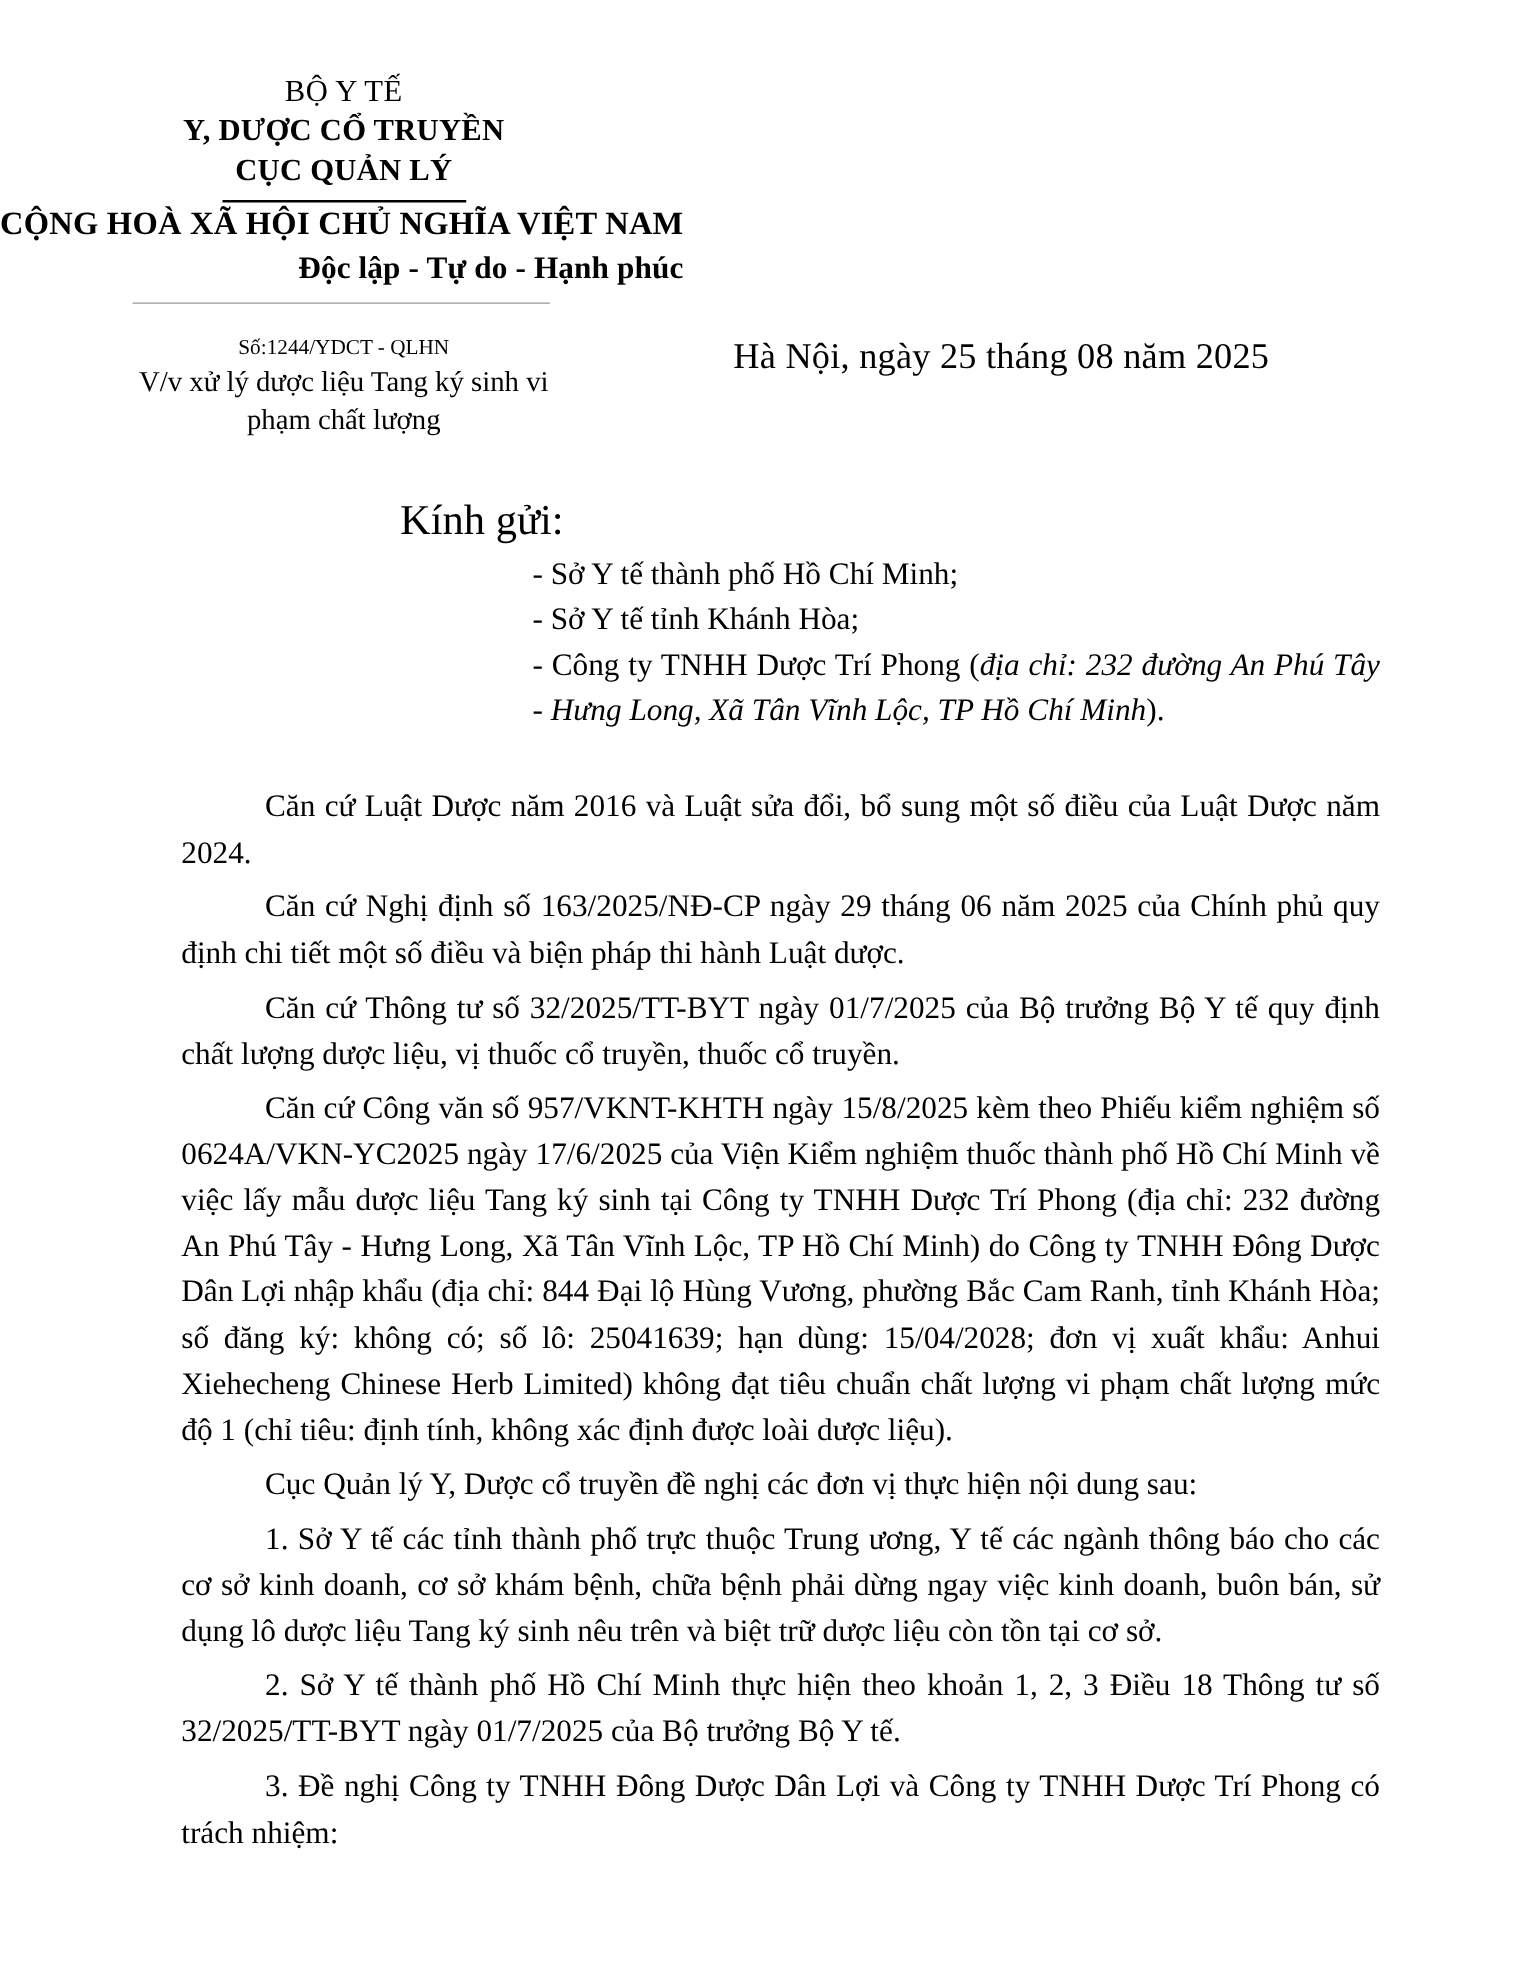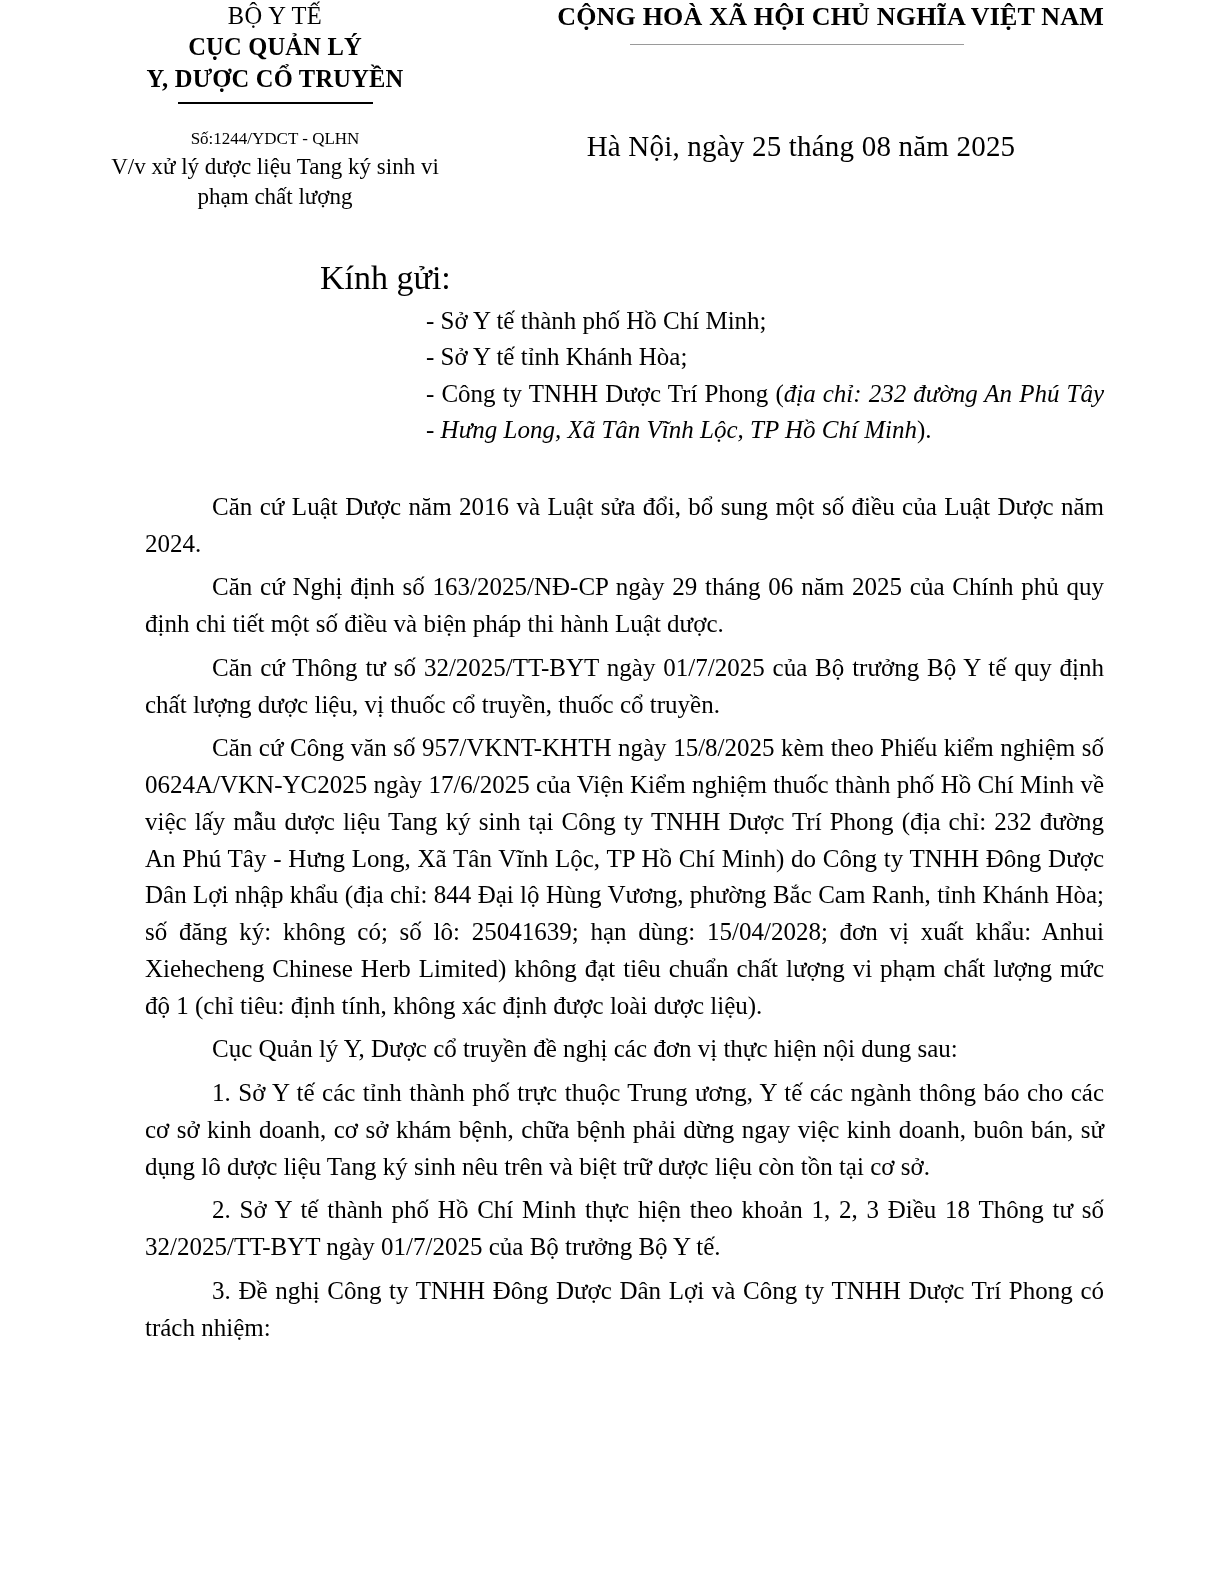--- a/index.html
+++ b/index.html
@@ -21,22 +21,23 @@
   .page {
     position: relative;
     width: 1224px;
     height: 1584px;
     box-sizing: border-box;
   }
 
   
   .header {
     display: flex;
-    flex-direction: row;
+    flex-direction: column;
     align-items: flex-start;
+    padding-top: 58px;
   }
   .header-left {
     width: 430px;
     margin-left: 60px;
     text-align: center;
   }
   .header-right {
     flex: 1;
     text-align: right;
     padding-right: 120px;
@@ -163,27 +164,28 @@
 </style>
 </head>
 <body>
 
 <div class="page">
 
   <div class="header">
 
     <div class="header-left">
       <div class="org-ministry">BỘ Y TẾ</div>
+      <div class="org-dept">Y, DƯỢC CỔ TRUYỀN</div>
       <div class="org-dept">CỤC QUẢN LÝ</div>
-      <div class="org-dept">Y, DƯỢC CỔ TRUYỀN</div>
       <div class="rule-left"></div>
     </div>
 
     <div class="header-right">
       <div class="national-title">CỘNG HOÀ XÃ HỘI CHỦ NGHĨA VIỆT NAM</div>
+      <div class="national-motto">Độc lập - Tự do - Hạnh phúc</div>
       <div class="rule-right"></div>
     </div>
 
   </div>
 
   <div class="refrow">
 
     <div class="ref-left">
       <div class="ref-number">Số:1244/YDCT - QLHN</div>
       <div class="ref-subject">

